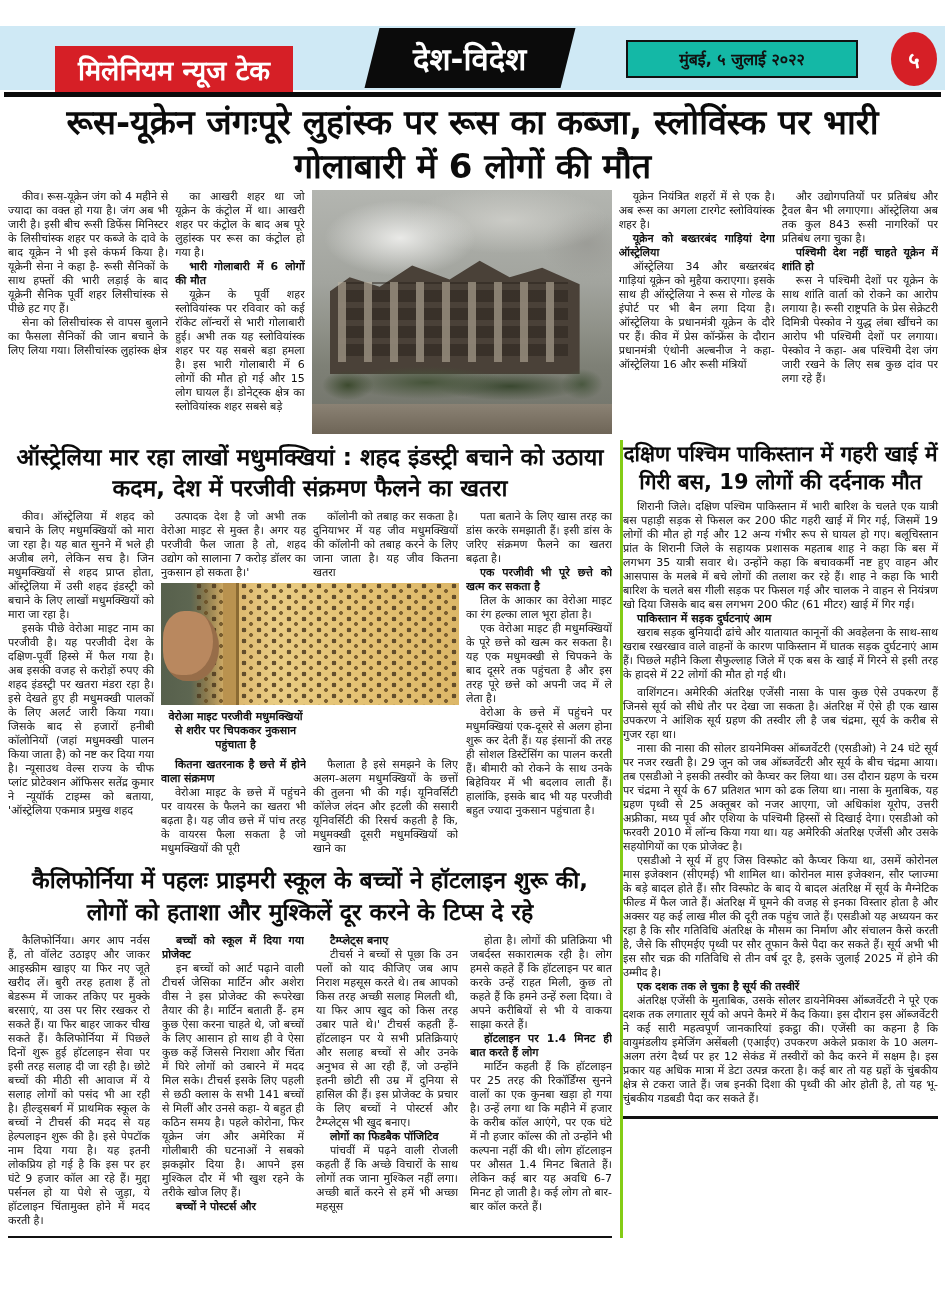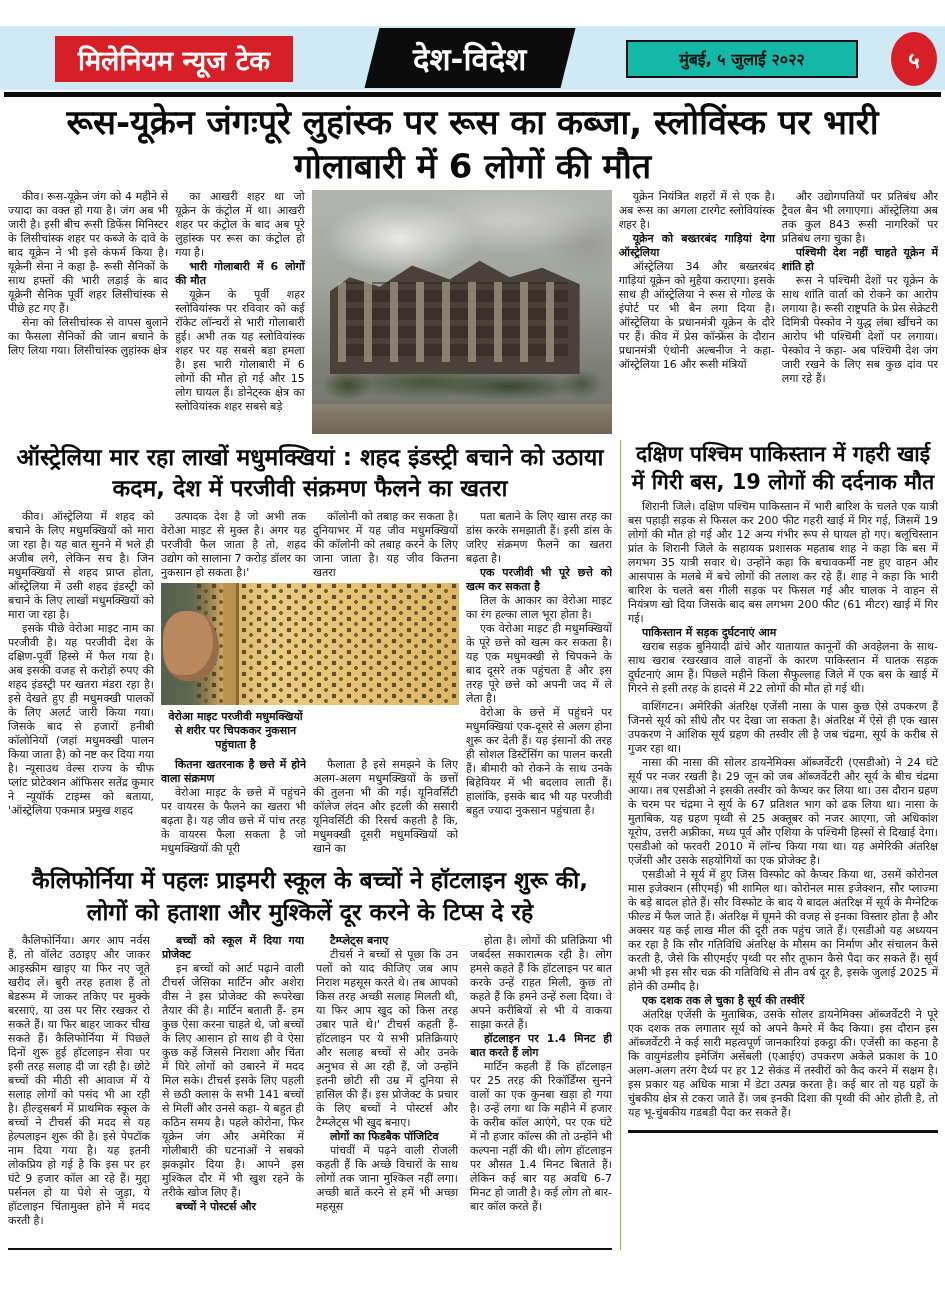--- a/index.html
+++ b/index.html
@@ -5,21 +5,21 @@
   * { margin:0; padding:0; box-sizing:border-box; }
   html,body { background:#e8e8e8; }
   .page {
     position:relative; width:945px; height:1296px; margin:0 auto;
     background:#ffffff; overflow:hidden; color:#111;
     font-family:"DejaVu Sans","Liberation Sans",sans-serif;
   }
   
   .header-strip { position:absolute; left:0; top:26px; width:945px; height:64px; background:#cfe9f5; }
   .masthead {
-    position:absolute; left:55px; top:10px; width:238px; height:46px;
+    position:absolute; left:55px; top:20px; width:238px; height:46px;
     background:#d61f26; color:#fff; display:flex; align-items:center; justify-content:center;
     font-size:27px; font-weight:bold; letter-spacing:0;
   }
   .section-banner {
     position:absolute; left:372px; top:2px; width:196px; height:60px;
     background:#0b0b0b; transform:skewX(-14deg); display:flex; align-items:center; justify-content:center;
   }
   .section-banner span { transform:skewX(14deg); color:#fff; font-size:31px; font-weight:bold; }
   .date-box {
     position:absolute; left:626px; top:14px; width:232px; height:38px;
@@ -67,21 +67,21 @@
       radial-gradient(closest-side at 12% 60%, #3c4a2e, rgba(60,74,46,0) 72%),
       radial-gradient(closest-side at 38% 55%, #46543a, rgba(70,84,58,0) 70%),
       radial-gradient(closest-side at 66% 62%, #3a4830, rgba(58,72,48,0) 72%),
       radial-gradient(closest-side at 90% 58%, #4a5840, rgba(74,88,64,0) 70%); }
   .wp-rubble { position:absolute; left:0; bottom:0; width:300px; height:30px;
     background:linear-gradient(180deg,#8b8274 0%,#6e6557 100%); }
 
   
   .content { position:absolute; left:8px; top:440px; width:930px; display:flex; gap:8px; }
   .left-block { width:604px; }
-  .right-block { width:318px; border-left:1px solid #84cc16; padding-left:7px; }
+  .right-block { width:318px; border-left:3px solid #84cc16; }
 
   
   .bees-headline { font-size:23px; line-height:31px; margin-top:2px; }
   .bees-body { display:flex; gap:7px; margin-top:6px; }
   .bees-c1 { width:146px; }
   .bees-mid { width:298px; }
   .bees-mid-top { display:flex; gap:7px; }
   .bees-mid-top .half { width:145px; }
   .bee-photo { position:relative; width:298px; height:122px; margin-top:3px; overflow:hidden;
     background:linear-gradient(90deg,#57604c 0%,#5d6651 10%,#8a7a4e 15%,#d9b269 22%,#e9cc83 38%,#e4c172 70%,#dcb768 100%); }
@@ -94,21 +94,21 @@
   .bp-frame { position:absolute; left:62px; top:0; width:16px; height:122px; background:#b9924f;
     box-shadow:inset -3px 0 0 #8a6a33; }
   .bee-captions { display:flex; margin-top:2px; }
   .bee-captions .cap { width:149px; padding:3px 5px; font-size:11px; line-height:14px; font-weight:bold; text-align:center; }
   .bee-captions .cap + .cap { border-left:1.5px solid #555; }
   .bees-mid-bottom { display:flex; gap:7px; margin-top:3px; }
   .bees-mid-bottom .half { width:145px; }
   .bees-c4 { width:146px; }
 
   
-  .cali { margin-top:8px; border-bottom:2px solid #111; padding-bottom:20px; }
+  .cali { margin-top:8px; border-bottom:2px solid #111; padding-bottom:8px; }
   .cali-headline { font-size:23px; line-height:32px; }
   .cali-body { display:flex; gap:12px; margin-top:6px; }
   .cali-body .col { width:146px; }
 
   
   .pak-headline { font-size:21px; line-height:28px; }
   .sun-headline { font-size:21px; line-height:28px; margin-top:10px; }
   .right-block .btxt { margin-top:4px; }
   .sun-article { border-bottom:3px solid #111; padding-bottom:10px; }
 </style>

